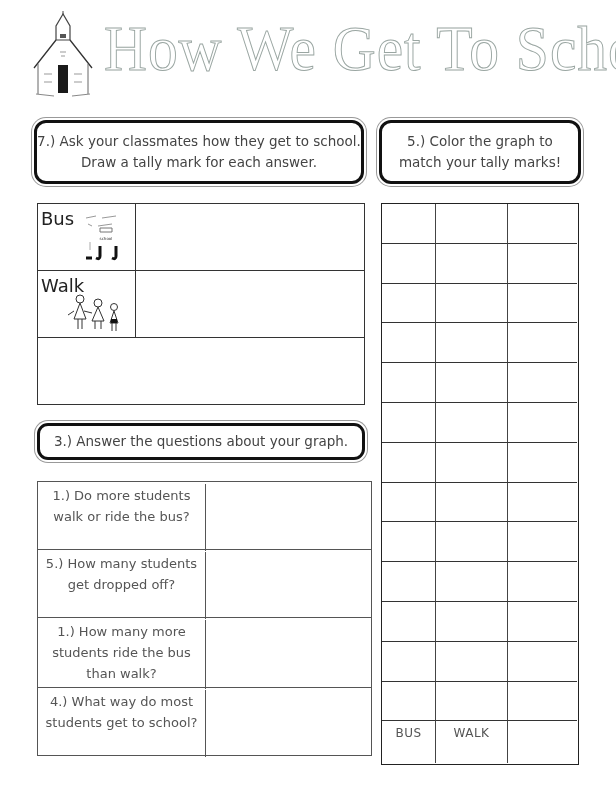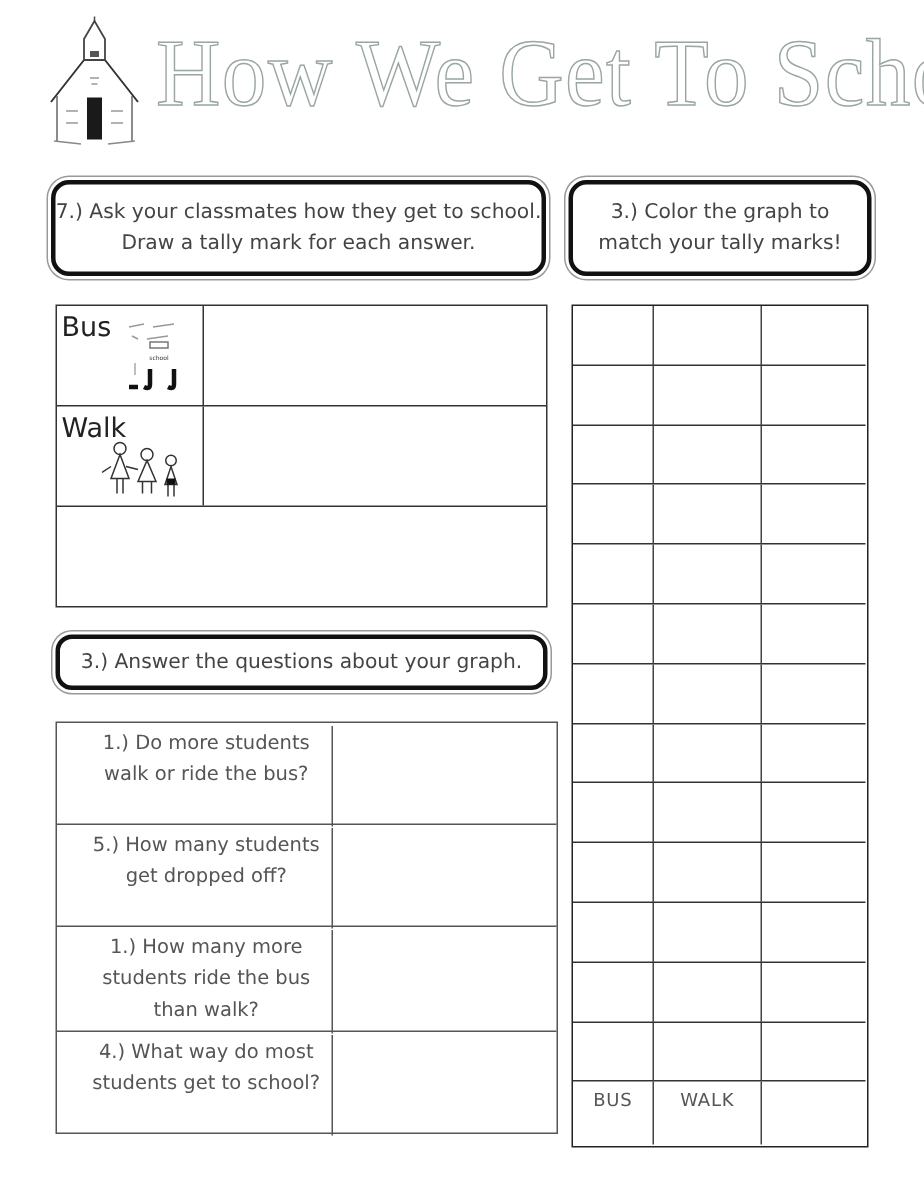--- a/index.html
+++ b/index.html
@@ -28,21 +28,21 @@
     .tally-row:last-child { border-bottom: none; }
     .tally-label-cell { position: absolute; left: 0; top: 0; width: 98px; height: 100%; border-right: 1.5px solid #333; box-sizing: border-box; }
     .tally-label { position: absolute; left: 3px; top: 4px; font-size: 18px; color: #222; }
     .tally-input { position: absolute; left: 98px; top: 0; right: 0; height: 100%; }
     .pic { position: absolute; }
 
     
     .qtable { left: 37px; top: 481px; width: 335px; height: 275px; border: 1.5px solid #555; }
     .qrow { position: absolute; left: 0; width: 100%; border-bottom: 1.5px solid #555; box-sizing: border-box; }
     .qrow:last-child { border-bottom: none; }
-    .qtext { position: absolute; left: 16px; top: 2px; width: 168px; height: 100%; border-right: 1.5px solid #555;
+    .qtext { position: absolute; left: 0; top: 2px; width: 168px; height: 100%; border-right: 1.5px solid #555;
       box-sizing: border-box; text-align: center; font-size: 13px; line-height: 21px; color: #555; white-space: pre-line; padding-top: 1px; }
     .qanswer { position: absolute; left: 168px; top: 0; right: 0; height: 100%; }
 
     
     .graph { left: 381px; top: 203px; width: 198px; height: 562px; border: 1.5px solid #222; }
     .gcell { position: absolute; box-sizing: border-box; border-right: 1.5px solid #444; border-bottom: 1.5px solid #333; }
     .glabel { position: absolute; box-sizing: border-box; border-right: 1.5px solid #444; text-align: center;
       font-size: 12px; line-height: 20px; color: #555; padding-top: 2px; white-space: pre-line; letter-spacing: 0.5px; }
   </style>
 </head>
@@ -61,21 +61,21 @@
     <path d="M30 42 L36 42 M31 46 L35 46" stroke="#999"></path>
   </svg>
 </div>
 <div class="abs title">How We Get To School</div>
 
 <div class="abs box box1">
   <span class="inner">7.) Ask your classmates how they get to school.
 Draw a tally mark for each answer.</span>
 </div>
 <div class="abs box box2">
-  <span class="inner">3.) Color the graph  to
+  <span class="inner">5.) Color the graph  to
 match your tally marks!</span>
 </div>
 
 <div class="abs tally">
   <div class="tally-row" style="top:0;">
     <div class="tally-label-cell">
       <span class="tally-label">Bus</span>
       <svg class="pic" style="left:44px;top:8px;" width="48" height="52" viewBox="0 0 48 52">
         <path d="M4 6 L14 4 M20 6 L34 4 M6 12 L10 14 M16 14 L30 12" stroke="#999" fill="none"></path>
         <path d="M18 16 L30 16 L30 20 L18 20 Z" fill="none" stroke="#777"></path>

